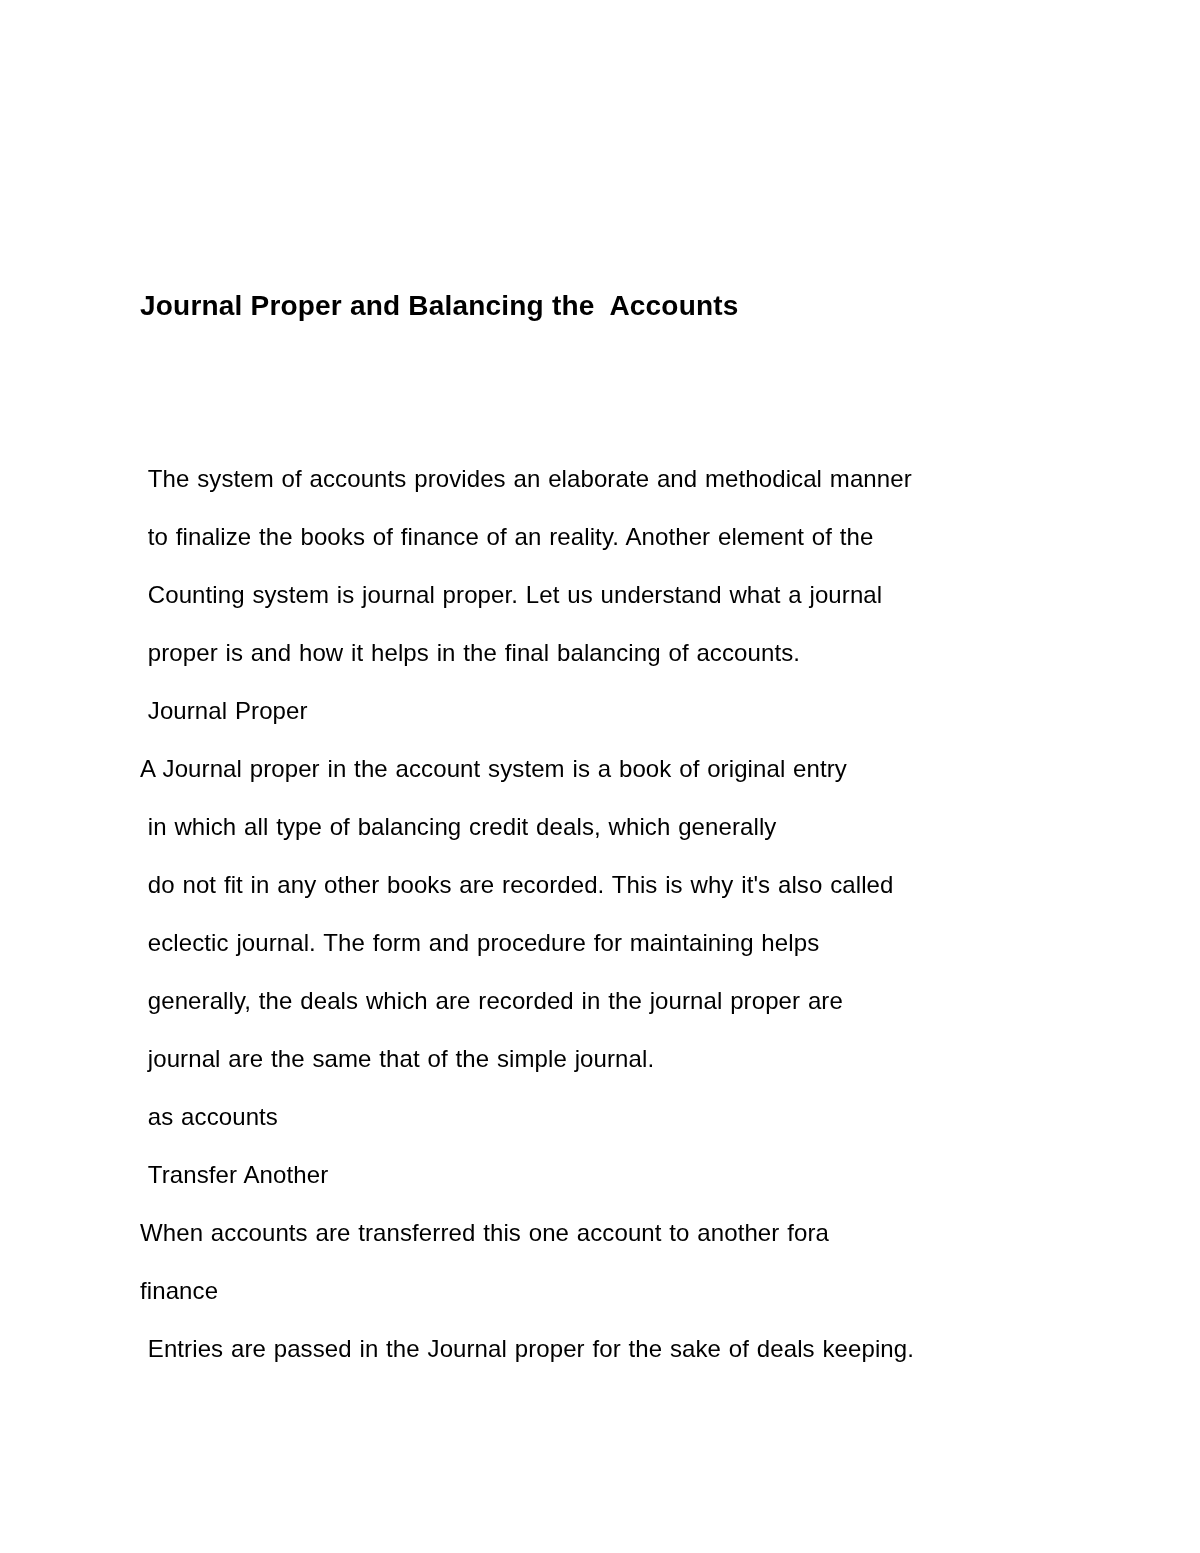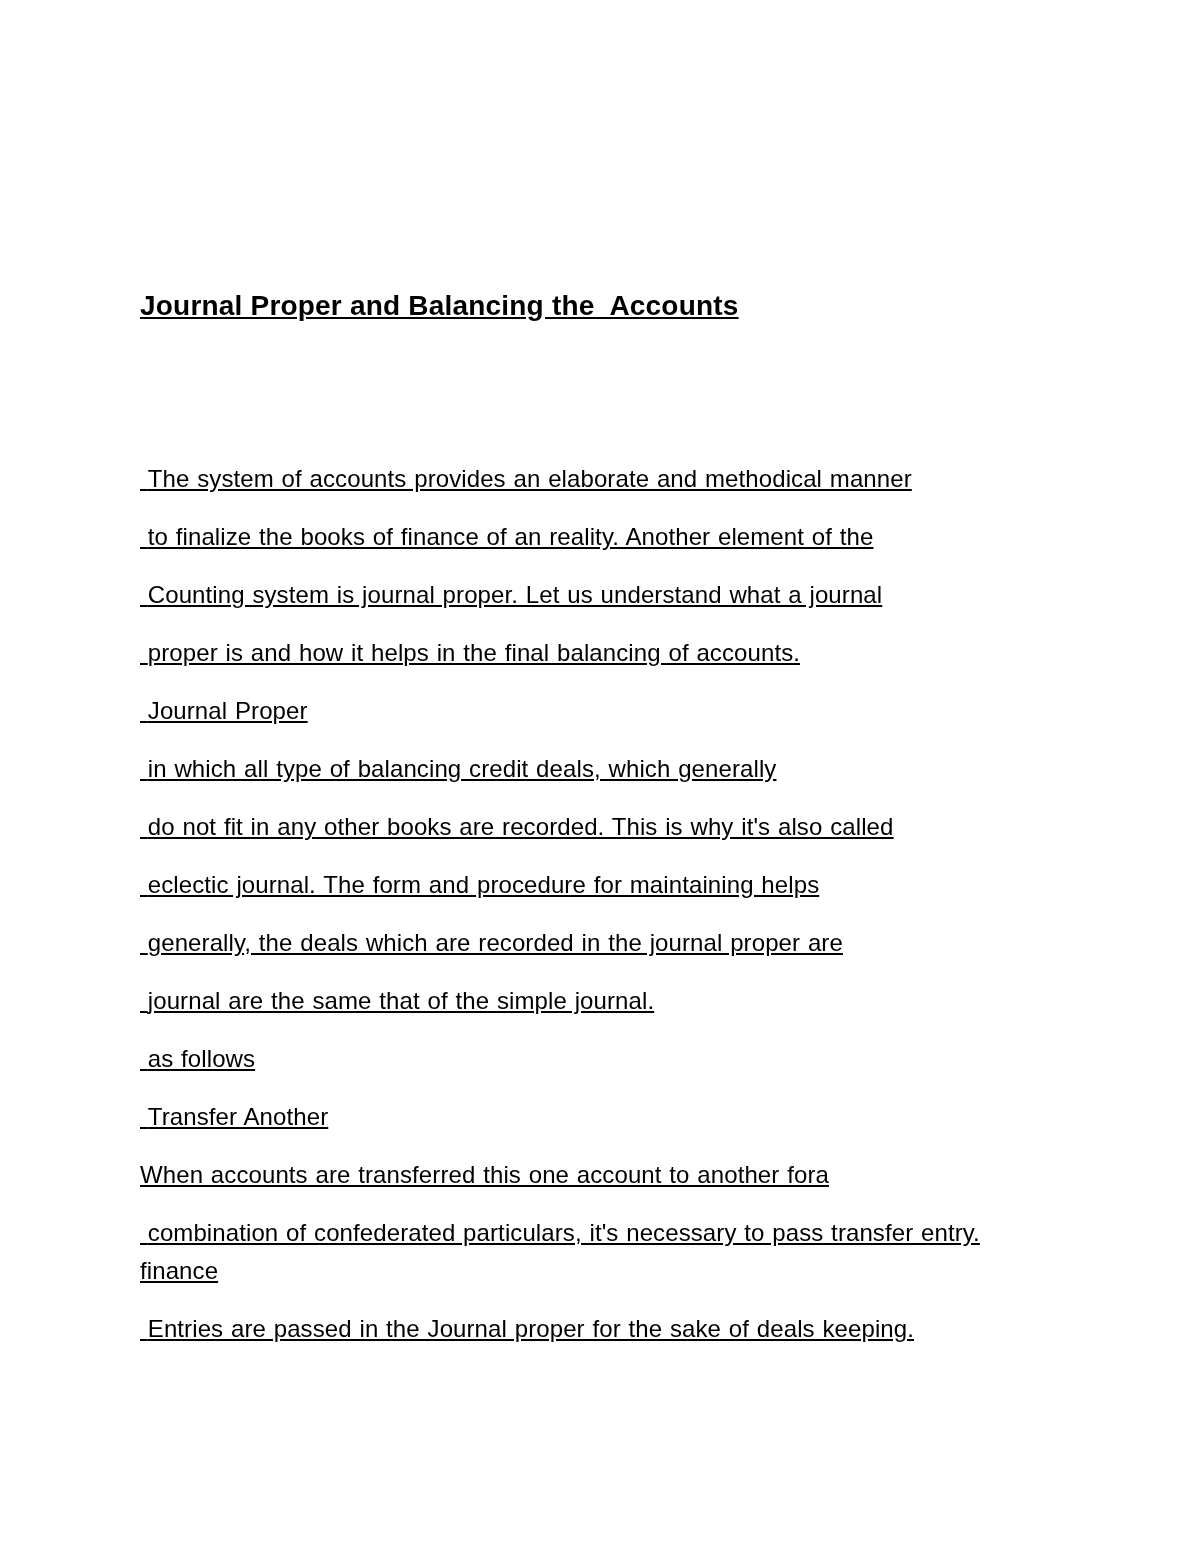--- a/index.html
+++ b/index.html
@@ -10,21 +10,20 @@
   .page {
     position: relative;
     width: 1200px;
     height: 1403px;
     background: var(--page-bg, #ffffff);
     color: var(--page-fg, #000000);
     font-family: "Liberation Sans", sans-serif;
     box-sizing: border-box;
     padding: 288px 68px 0 140px;
     overflow: hidden;
-    text-decoration: underline;
   }
   .doc-title {
     margin: 0 0 136px 0;
     font-size: 28px;
     line-height: 36px;
     font-weight: 700;
     white-space: pre-wrap;
     letter-spacing: 0.2px;
   }
   .doc-body {
@@ -56,44 +55,46 @@
       <div class="para">
         <div class="line"> Counting system is journal proper. Let us understand what a journal</div>
       </div>
       <div class="para">
         <div class="line"> proper is and how it helps in the final balancing of accounts.</div>
       </div>
       <div class="para">
         <div class="line"> Journal Proper</div>
       </div>
       <div class="para">
+        <div class="line">A Journal proper in the account system is a book of original entry</div>
+      </div>
+      <div class="para">
         <div class="line"> in which all type of balancing credit deals, which generally</div>
       </div>
       <div class="para">
         <div class="line"> do not fit in any other books are recorded. This is why it's also called</div>
       </div>
       <div class="para">
         <div class="line"> eclectic journal. The form and procedure for maintaining helps</div>
       </div>
       <div class="para">
         <div class="line"> generally, the deals which are recorded in the journal proper are</div>
       </div>
       <div class="para">
         <div class="line"> journal are the same that of the simple journal.</div>
       </div>
       <div class="para">
-        <div class="line"> as follows</div>
+        <div class="line"> as accounts</div>
       </div>
       <div class="para">
         <div class="line"> Transfer Another</div>
       </div>
       <div class="para">
         <div class="line">When accounts are transferred this one account to another fora</div>
       </div>
       <div class="para">
-        <div class="line"> combination of confederated particulars, it's necessary to pass transfer entry.</div>
         <div class="line">finance</div>
       </div>
       <div class="para">
         <div class="line"> Entries are passed in the Journal proper for the sake of deals keeping.</div>
       </div>
     </div>
 </div>
 
 </body></html>

